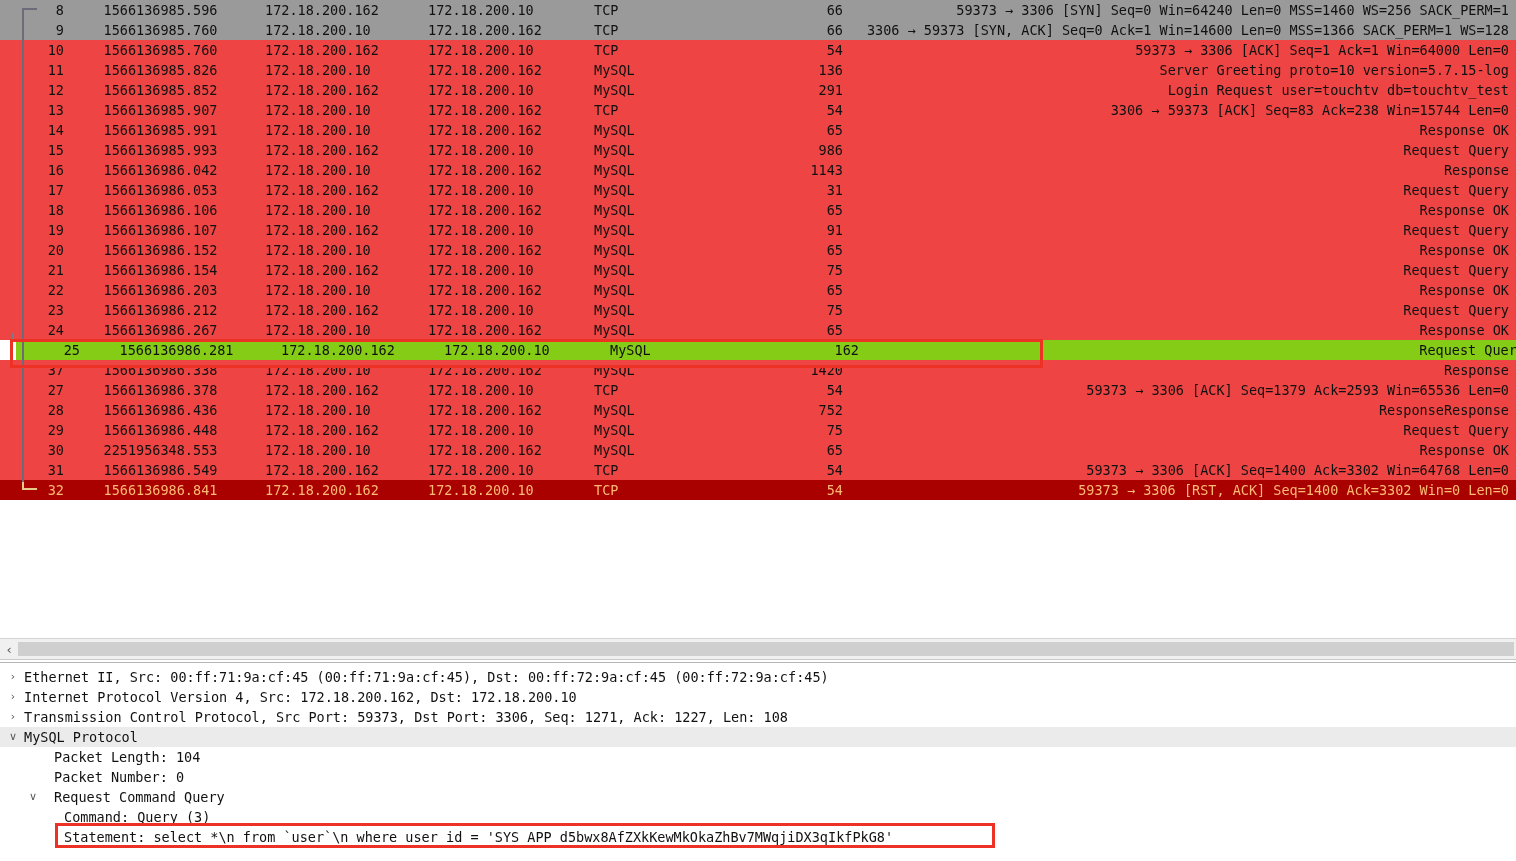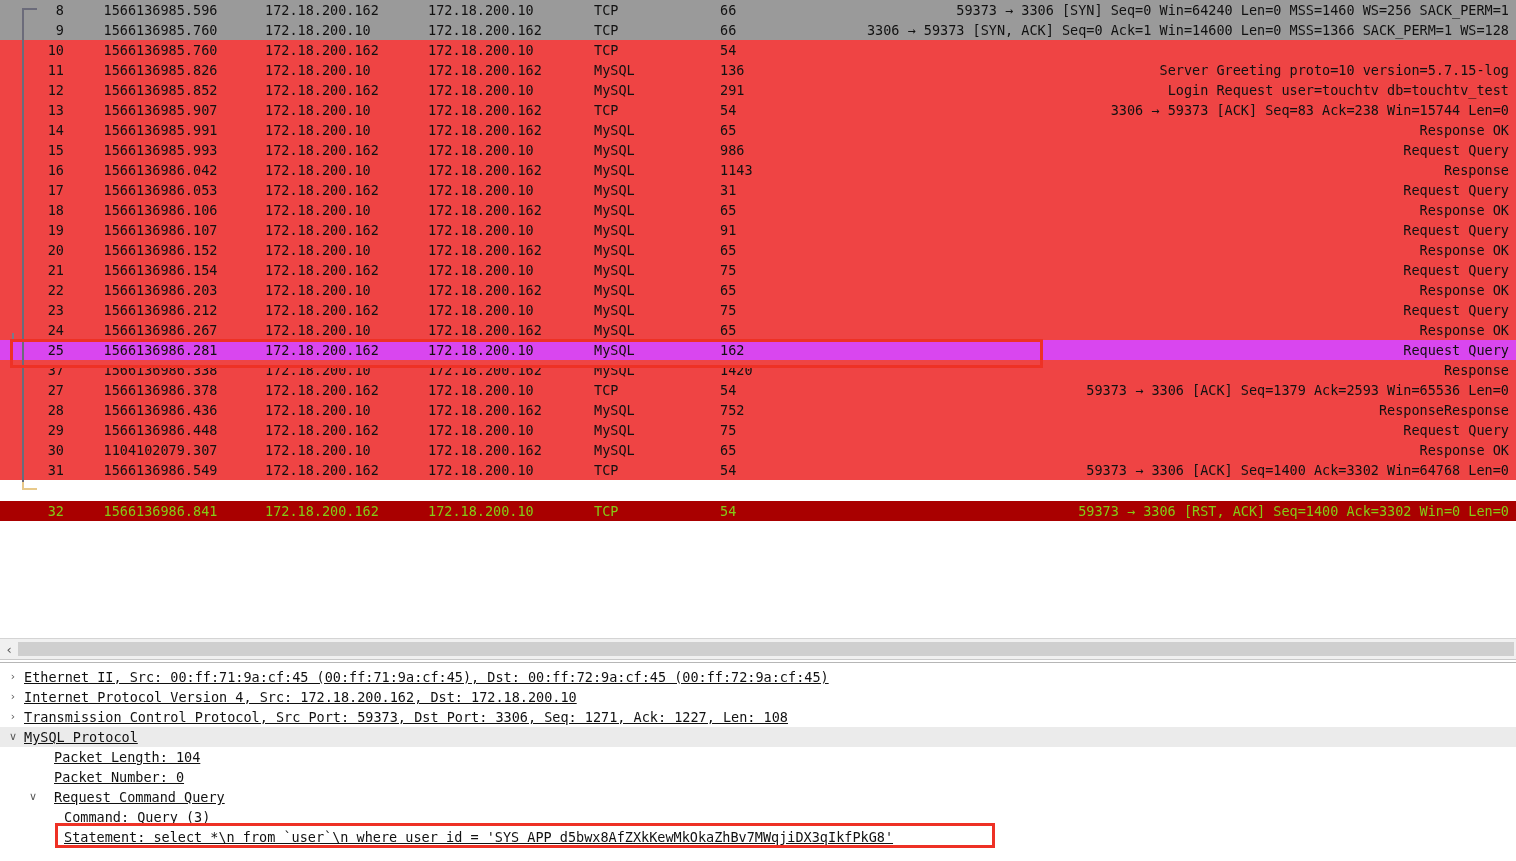--- a/index.html
+++ b/index.html
@@ -17,30 +17,30 @@
     position: absolute; left: 0; top: 0; width: 1516px; height: 636px;
     background: #ffffff; overflow: hidden;
   }
   .packet-rows { position: absolute; left: 0; top: 0; width: 1516px; }
   .prow {
     position: relative; height: 20px; line-height: 20px;
     font-size: 13.5px; white-space: nowrap; color: #111111;
   }
   .prow.bg-gray     { background: #9a9a9a; }
   .prow.bg-lavender { background: #ef4444; }
-  .prow.bg-selected { background: #d946ef; }
-  .prow.bg-red      { background: #a90000; color: #84cc16; margin-top: 21px; }
+  .prow.bg-selected { background: #84cc16; margin-left: 16px; }
+  .prow.bg-red      { background: #a90000; color: #fdba74; }
 
   .c { position: absolute; top: 0; overflow: hidden; }
   .c-no   { left: 0;    width: 64px;  text-align: right; }
   .c-time { left: 68px; width: 185px; text-align: center; }
   .c-src  { left: 265px;width: 160px; text-align: left; }
   .c-dst  { left: 428px;width: 160px; text-align: left; }
   .c-prot { left: 594px;width: 100px; text-align: left; }
-  .c-len  { left: 720px;width: 143px; text-align: left; }
+  .c-len  { left: 700px;width: 143px; text-align: right; }
   .c-info { left: 849px;width: 660px; text-align: right; }
 
   
   .gutter { position: absolute; left: 0; top: 0; width: 38px; height: 100%; pointer-events: none; }
   .stream-line {
     position: absolute; left: 22px; top: 8px; width: 2px; height: 482px;
     background: #6b6b7a;
   }
   .stream-cap-top {
     position: absolute; left: 22px; top: 8px; width: 15px; height: 2px; background: #6b6b7a;
@@ -77,21 +77,21 @@
   }
   .drow {
     position: relative; height: 20px; line-height: 20px;
     font-size: 13.5px; color: #111111; white-space: nowrap;
   }
   .drow.hl { background: #ebebeb; }
   .twisty {
     position: absolute; width: 14px; text-align: center;
     font-family: "DejaVu Sans", sans-serif; font-size: 11px; color: #5a5a5a;
   }
-  .dtext { position: absolute; text-decoration: underline; }
+  .dtext { position: absolute; }
 
   .lvl0 .twisty { left: 6px; }  .lvl0 .dtext { left: 24px; }
   .lvl1 .twisty { left: 26px; } .lvl1 .dtext { left: 44px; margin-left: 10px; }
   .lvl2 .twisty { left: 46px; } .lvl2 .dtext { left: 64px; }
 
   
   .anno {
     position: absolute; border: 3px solid #ee3125; pointer-events: none;
     background: transparent;
   }
@@ -123,20 +123,21 @@
           <div class="c c-len">66</div>
           <div class="c c-info">3306 → 59373 [SYN, ACK] Seq=0 Ack=1 Win=14600 Len=0 MSS=1366 SACK_PERM=1 WS=128</div>
         </div>
         <div class="prow bg-lavender">
           <div class="c c-no">10</div>
           <div class="c c-time">1566136985.760</div>
           <div class="c c-src">172.18.200.162</div>
           <div class="c c-dst">172.18.200.10</div>
           <div class="c c-prot">TCP</div>
           <div class="c c-len">54</div>
+          <div class="c c-info">59373 → 3306 [ACK] Seq=1 Ack=1 Win=64000 Len=0</div>
         </div>
         <div class="prow bg-lavender">
           <div class="c c-no">11</div>
           <div class="c c-time">1566136985.826</div>
           <div class="c c-src">172.18.200.10</div>
           <div class="c c-dst">172.18.200.162</div>
           <div class="c c-prot">MySQL</div>
           <div class="c c-len">136</div>
           <div class="c c-info">Server Greeting proto=10 version=5.7.15-log</div>
         </div>
@@ -297,21 +298,21 @@
           <div class="c c-no">29</div>
           <div class="c c-time">1566136986.448</div>
           <div class="c c-src">172.18.200.162</div>
           <div class="c c-dst">172.18.200.10</div>
           <div class="c c-prot">MySQL</div>
           <div class="c c-len">75</div>
           <div class="c c-info">Request Query</div>
         </div>
         <div class="prow bg-lavender">
           <div class="c c-no">30</div>
-          <div class="c c-time">1104102079.307</div>
+          <div class="c c-time">2251956348.553</div>
           <div class="c c-src">172.18.200.10</div>
           <div class="c c-dst">172.18.200.162</div>
           <div class="c c-prot">MySQL</div>
           <div class="c c-len">65</div>
           <div class="c c-info">Response OK</div>
         </div>
         <div class="prow bg-lavender">
           <div class="c c-no">31</div>
           <div class="c c-time">1566136986.549</div>
           <div class="c c-src">172.18.200.162</div>

